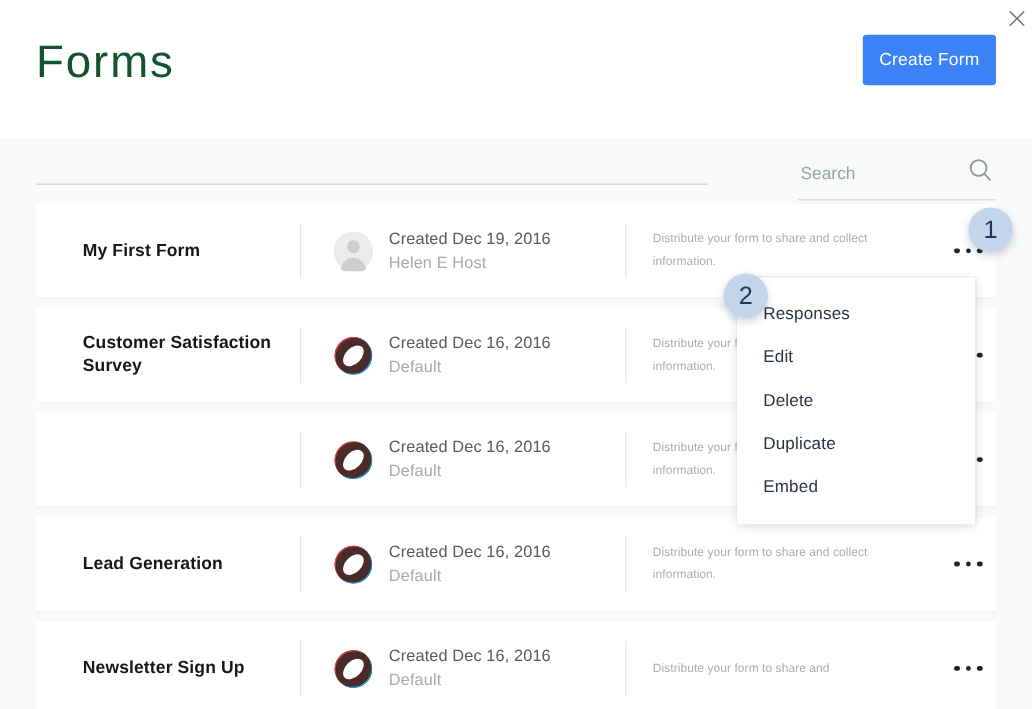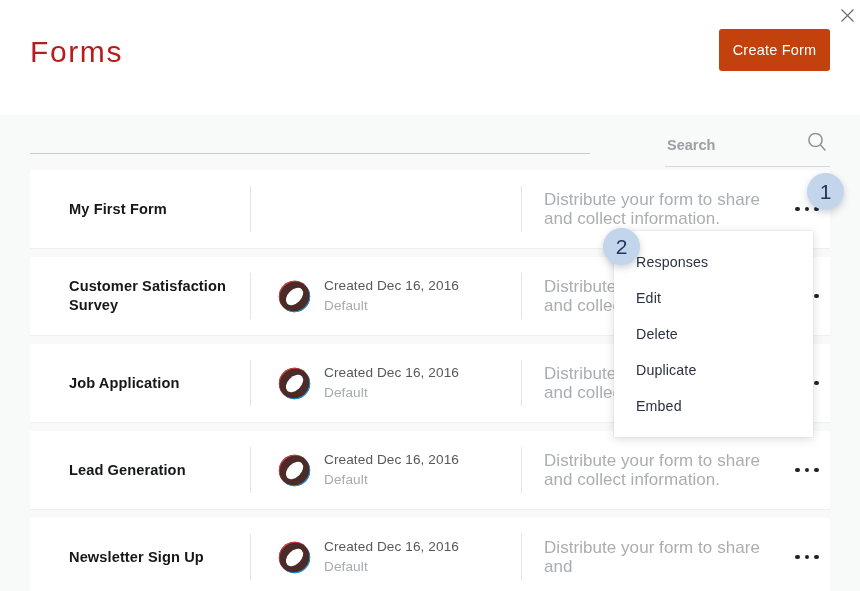--- a/index.html
+++ b/index.html
@@ -25,31 +25,31 @@
   
   .header {
     position: absolute;
     left: 0; top: 0;
     width: 860px; height: 115px;
     background: #ffffff;
   }
   .page-title {
     position: absolute;
     left: 30px; top: 33px;
-    font-size: 30px;
+    font-size: 38px;
     font-weight: 400;
     letter-spacing: 1.6px;
-    color: #b91c1c;
+    color: #14532d;
     line-height: 38px;
   }
   .create-btn {
     position: absolute;
     left: 719px; top: 29px;
     width: 111px; height: 42px;
-    background: #c2410c;
+    background: #3b82f6;
     border: none;
     border-radius: 3px;
     color: #ffffff;
     font-size: 14.5px;
     font-family: "Liberation Sans", sans-serif;
     letter-spacing: 0.2px;
     cursor: pointer;
     padding: 0;
   }
   .close-x {
@@ -81,21 +81,20 @@
   .search-input {
     position: absolute;
     left: 0; top: 4px;
     width: 125px; height: 24px;
     border: none;
     outline: none;
     background: transparent;
     font-size: 14.5px;
     font-family: "Liberation Sans", sans-serif;
     color: #000000;
-    font-weight: bold;
   }
   .search-input::placeholder { color: #9aa0a3; opacity: 1; }
   .search-icon {
     position: absolute;
     right: 1px; top: 2px;
     width: 24px; height: 24px;
     cursor: pointer;
   }
 
   
@@ -162,21 +161,21 @@
   }
 
   .col-desc {
     position: absolute;
     left: 514px; top: 0;
     width: 230px; height: 78px;
     display: flex;
     align-items: center;
   }
   .desc-text {
-    font-size: 17px;
+    font-size: 10px;
     color: #a9aeb1;
     line-height: 19px;
     letter-spacing: 0.05px;
   }
 
   .kebab {
     position: absolute;
     left: 760px; top: 29px;
     width: 34px; height: 20px;
     display: flex;
@@ -260,20 +259,33 @@
     </div>
   </div>
 
   <div class="rows">
 
     <div class="form-row">
       <div class="col-name">
         <span class="form-name">My First Form</span>
       </div>
       <div class="vline vline-1"></div>
+      <div class="col-meta">
+        <span class="badge-icon">
+          <svg width="33" height="33" viewBox="0 0 33 33" aria-hidden="true">
+            <circle cx="16.5" cy="16.5" r="16.5" fill="#ececec"></circle>
+            <circle cx="16.5" cy="12.6" r="5.3" fill="#cdcdcd"></circle>
+            <path d="M5.9 31.2c1.4-6.1 5.6-9.4 10.6-9.4s9.2 3.3 10.6 9.4a16.5 16.5 0 0 1-21.2 0z" fill="#cdcdcd"></path>
+          </svg>
+        </span>
+        <span class="meta-text">
+          <div class="meta-created">Created Dec 19, 2016</div>
+          <div class="meta-sub">Helen E Host</div>
+        </span>
+      </div>
       <div class="vline vline-2"></div>
       <div class="col-desc">
         <span class="desc-text">Distribute your form to share and collect information.</span>
       </div>
       <div class="kebab">
           <i></i>
           <i></i>
           <i></i>
         </div>
     </div>
@@ -302,23 +314,20 @@
         <span class="desc-text">Distribute your form to share and collect information.</span>
       </div>
       <div class="kebab">
           <i></i>
           <i></i>
           <i></i>
         </div>
     </div>
 
     <div class="form-row">
-      <div class="col-name">
-        <span class="form-name">Job Application</span>
-      </div>
       <div class="vline vline-1"></div>
       <div class="col-meta">
         <span class="badge-icon">
           <svg width="33" height="33" viewBox="0 0 40 40" aria-hidden="true">
             <circle cx="20" cy="20" r="19" fill="#4b2b28"></circle>
             <path d="M20 1A19 19 0 0 0 6.6 33.4 19 19 0 0 1 33.4 6.6 18.94 18.94 0 0 0 20 1z" fill="#ed3a3f"></path>
             <path d="M20 39a19 19 0 0 0 13.4-32.4A19 19 0 0 1 6.6 33.4 18.94 18.94 0 0 0 20 39z" fill="#16a0e0"></path>
             <ellipse cx="20" cy="20" rx="8" ry="12.4" transform="rotate(45 20 20)" fill="#ffffff"></ellipse>
           </svg>
         </span>

